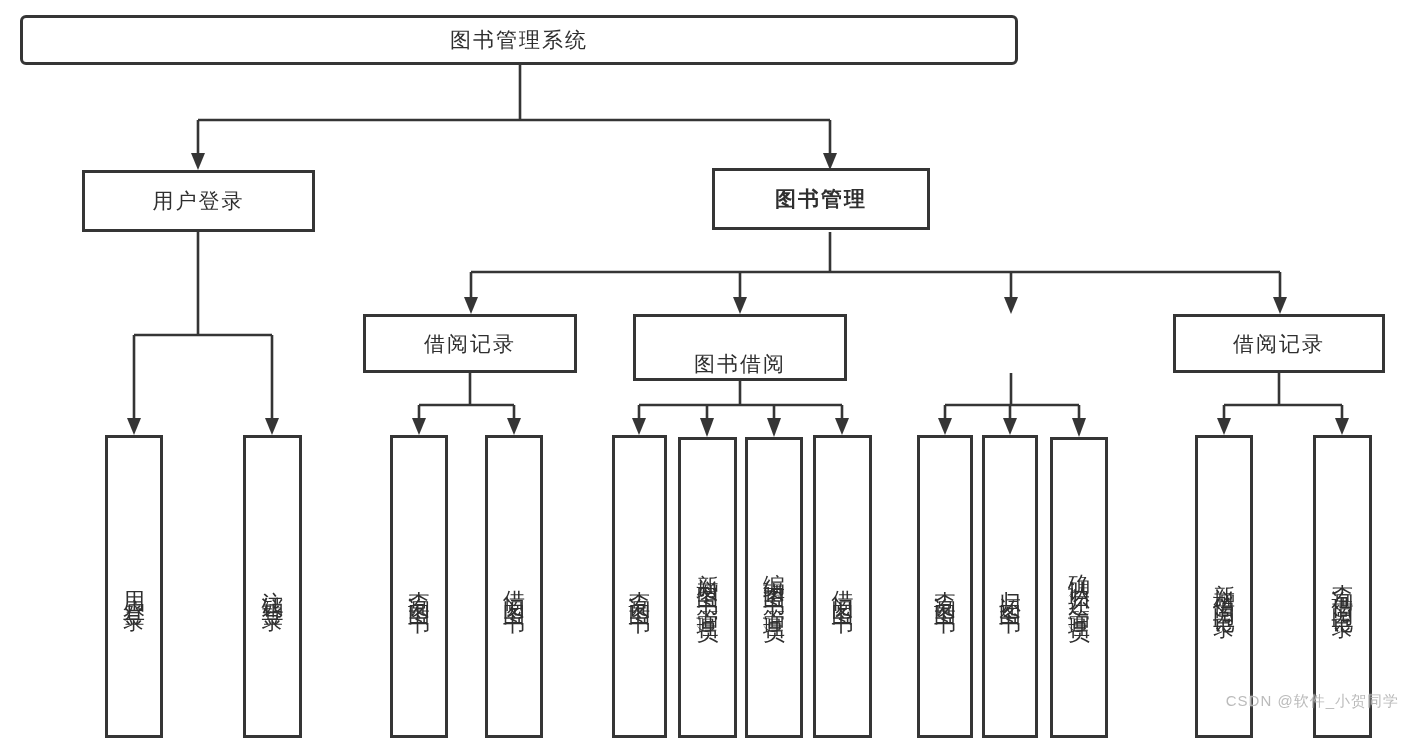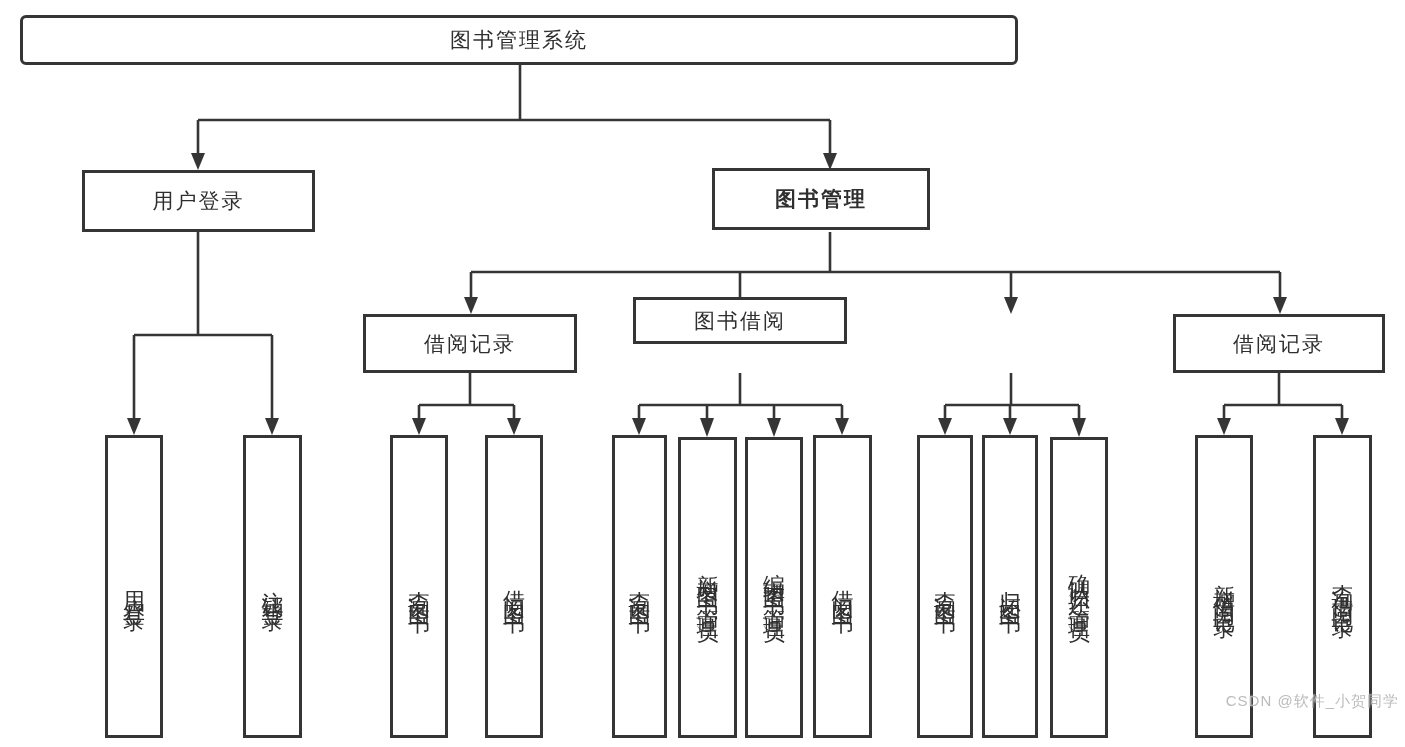--- a/index.html
+++ b/index.html
@@ -156,21 +156,21 @@
   <div class="node h" style="left:82px; top:170px; width:233px; height:62px;">
     <span>用户登录</span>
   </div>
   <div class="node h" style="left:712px; top:168px; width:218px; height:62px;font-weight:bold;">
     <span>图书管理</span>
   </div>
 
   <div class="node h" style="left:363px; top:314px; width:214px; height:59px;">
     <span>借阅记录</span>
   </div>
-  <div class="node h" style="left:633px; top:297px; width:214px; height:47px;">
+  <div class="node h" style="left:633px; top:314px; width:214px; height:67px;align-items:flex-end;">
     <span>图书借阅</span>
   </div>
   <div class="node h" style="left:1173px; top:314px; width:212px; height:59px;">
     <span>借阅记录</span>
   </div>
 
   <div class="node v" style="left:105px; top:435px; width:58px; height:303px;">
     <span class="vtext">用户登录</span>
   </div>
   <div class="node v" style="left:243px; top:435px; width:59px; height:303px;">

